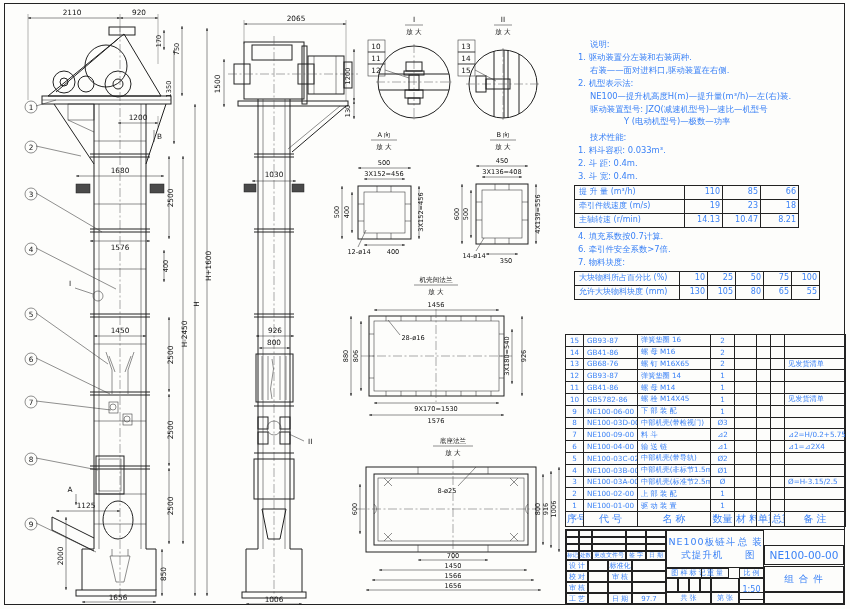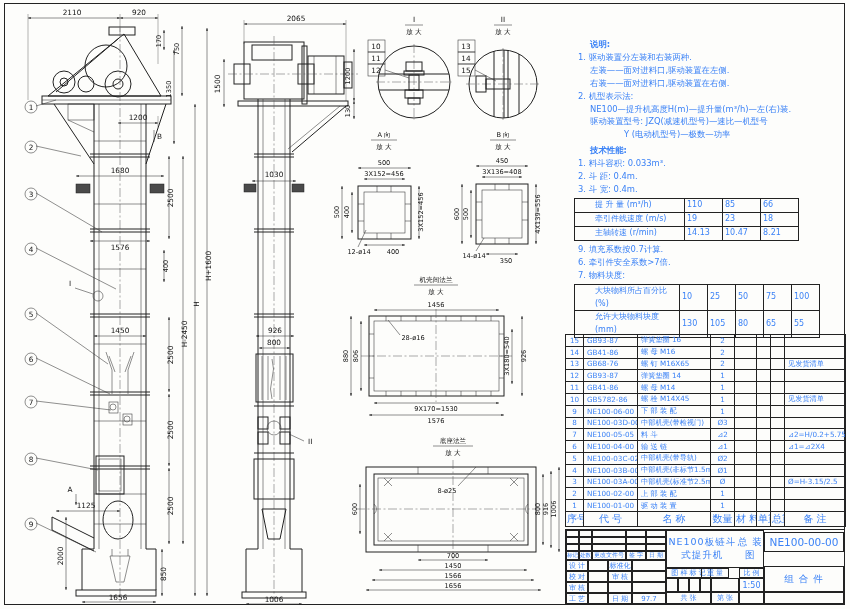--- a/index.html
+++ b/index.html
@@ -11,28 +11,28 @@
   svg .tn{stroke:#333;stroke-width:.55;fill:none;}
   svg .cl{stroke:#555;stroke-width:.5;fill:none;stroke-dasharray:9 2.5 2 2.5;}
   svg .dm{stroke:#333;stroke-width:.55;fill:none;}
   svg .xl{stroke:#444;stroke-width:.4;fill:none;}
   svg text{font-size:7.3px;fill:#111;}
   svg text.s{font-size:6.6px;}
   svg .tab{fill:#4a4a4a;stroke:#222;stroke-width:.5;}
   
   .rp{position:absolute;left:562px;top:4px;width:283px;height:600px;font-size:8.4px;}
   .notes{position:absolute;top:34px;left:8px;width:272px;line-height:12.9px;}
-  .nh{text-indent:20px;font-weight:bold;}
+  .nh{text-indent:20px;}
   .i0{text-indent:8px;}
   .i1{text-indent:20px;}
   .i2{text-indent:54px;}
   table{border-collapse:collapse;}
   .dt{margin:2px 0 2px 4px;}
-  .dt td{border:.8px solid #222;text-align:left;font-size:8px;height:13px;padding:0 2px;}
-  .dt td:first-child{text-align:left;padding-left:20px;}
+  .dt td{border:.8px solid #222;text-align:right;font-size:8px;height:13px;padding:0 2px;}
+  .dt td:first-child{text-align:left;padding-left:4px;}
   .bom{position:absolute;top:330px;left:3px;width:280px;table-layout:fixed;}
   .bom td{border:.8px solid #222;font-size:7.2px;height:10.8px;padding:0 1px;text-align:center;
           overflow:hidden;white-space:nowrap;}
   .bom td.l{text-align:left;padding-left:3px;}
   .bom tr.hd td{font-size:10px;}
   
   .tb{position:absolute;top:525px;left:3px;width:280px;height:76px;border:1.2px solid #222;box-sizing:border-box;}
   .tb .cell{position:absolute;border:.7px solid #222;box-sizing:border-box;font-size:7px;
             display:flex;align-items:center;justify-content:center;text-align:center;overflow:hidden;}
   .tb .big{font-size:9.5px;letter-spacing:1px;}
@@ -450,21 +450,20 @@
       <text class="s" x="447" y="574" text-anchor="middle">1566</text>
       <line class="dm" x1="360" y1="586" x2="535" y2="586" marker-start="url(#ar)" marker-end="url(#ar)"></line>
       <text class="s" x="447" y="584" text-anchor="middle">1656</text>
     </g>
   </svg>
 
   <div class="rp">
     <div class="notes">
       <div class="nh">说明:</div>
       <div class="i0">1. 驱动装置分左装和右装两种.</div>
-      <div class="i1">左装——面对进料口,驱动装置在左侧.</div>
       <div class="i1">右装——面对进料口,驱动装置在右侧.</div>
       <div class="i0">2. 机型表示法:</div>
       <div class="i1">NE100—提升机高度H(m)—提升量(m³/h)—左(右)装.</div>
       <div class="i1">驱动装置型号: JZQ(减速机型号)—速比—机型号</div>
       <div class="i2">Y (电动机型号)—极数—功率</div>
       <div class="nh" style="margin-top:3px;">技术性能:</div>
       <div class="i0">1. 料斗容积: 0.033m³.</div>
       <div class="i0">2. 斗  距: 0.4m.</div>
       <div class="i0">3. 斗  宽: 0.4m.</div>
       <table class="dt">
@@ -488,21 +487,21 @@
               <td>18</td>
             </tr>
             <tr>
               <td>主轴转速 (r/min)</td>
               <td>14.13</td>
               <td>10.47</td>
               <td>8.21</td>
             </tr>
           </tbody>
       </table>
-      <div class="i0">9. 填充系数按0.7计算.</div>
+      <div class="i0">4. 填充系数按0.7计算.</div>
       <div class="i0">6. 牵引件安全系数&gt;7倍.</div>
       <div class="i0">7. 物料块度:</div>
       <table class="dt">
         <colgroup>
             <col style="width:105px">
             <col style="width:28px">
             <col style="width:28px">
             <col style="width:28px">
             <col style="width:28px">
             <col style="width:28px">
@@ -615,21 +614,21 @@
             <td class="l">NE100-03D-00</td>
             <td class="l">中部机壳(带检视门)</td>
             <td>Ø3</td>
             <td></td>
             <td></td>
             <td></td>
             <td class="l"></td>
           </tr>
           <tr>
             <td>7</td>
-            <td class="l">NE100-05-05</td>
+            <td class="l">NE100-09-00</td>
             <td class="l">料 斗</td>
             <td>⊿2</td>
             <td></td>
             <td></td>
             <td></td>
             <td class="l">⊿2=H/0.2+5.75</td>
           </tr>
           <tr>
             <td>6</td>
             <td class="l">NE100-04-00</td>
@@ -748,23 +747,23 @@
         <div class="big">总  装  图</div>
       </div>
       <div class="cell" style="left:100px;top:38px;width:45px;height:10px">图 样 标 记</div>
       <div class="cell" style="left:135px;top:38px;width:28px;height:10px">重 量</div>
       <div class="cell" style="left:173px;top:38px;width:25px;height:10px">比 例</div>
       <div class="cell" style="left:100px;top:48px;width:12px;height:14px"></div>
       <div class="cell" style="left:112px;top:48px;width:11px;height:14px"></div>
       <div class="cell" style="left:123px;top:48px;width:11px;height:14px"></div>
       <div class="cell" style="left:134px;top:48px;width:11px;height:14px"></div>
       <div class="cell" style="left:145px;top:48px;width:28px;height:14px"></div>
-      <div class="cell" style="left:173px;top:48px;width:25px;height:14px;font-size:8px">1:50</div>
+      <div class="cell" style="left:173px;top:48px;width:25px;height:22px;font-size:8px">1:50</div>
       <div class="cell" style="left:100px;top:62px;width:45px;height:12px">共  张</div>
       <div class="cell" style="left:145px;top:62px;width:28px;height:12px">第  张</div>
       <div class="cell" style="left:173px;top:62px;width:25px;height:12px"></div>
 
-      <div class="cell code" style="left:198px;top:2px;width:80px;height:20px">NE100-00-00</div>
+      <div class="cell code" style="left:198px;top:15px;width:80px;height:20px">NE100-00-00</div>
       <div class="cell big" style="left:198px;top:36px;width:80px;height:26px">组 合 件</div>
       <div class="cell" style="left:198px;top:62px;width:80px;height:12px"></div>
     </div>
   </div>
 </div>
 
 </body></html>

